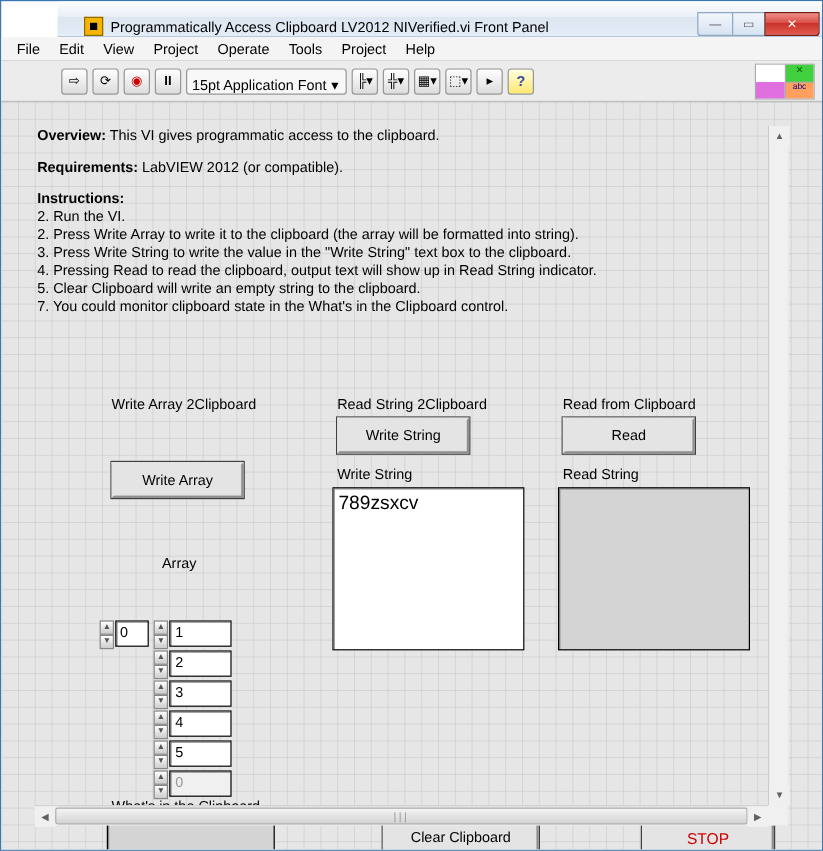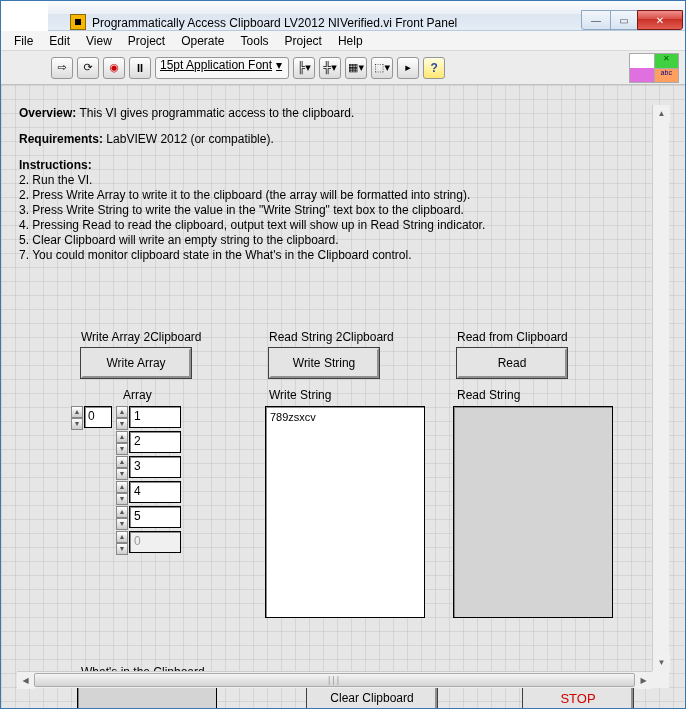--- a/index.html
+++ b/index.html
@@ -77,23 +77,22 @@
     height: 22px; min-width: 22px;
     border: 1px solid #969696;
     background: linear-gradient(to bottom,#fff,#dcdcdc);
     border-radius: 3px;
     display: flex; align-items: center; justify-content: center;
     font-size: 11px;
     padding: 0 2px;
   }
   .fontbox {
     height: 22px; border: 1px solid #969696; background: #f8f8f8;
-    display: flex; align-items: flex-start; padding: 0 4px; gap: 2px;
+    display: flex; align-items: flex-end; padding: 0 4px; gap: 2px;
     border-radius: 3px;
-    text-decoration: underline;
   }
   .fontbox .dd { width: 10px; text-align: center; }
   .searchbox {
     height: 22px; width: 100px;
     border: 1px solid #969696; background: #fff;
     border-radius: 3px;
     display: flex; align-items: center; padding: 0 4px;
     color: #888;
   }
   .searchbox .sicon { margin-left: auto; color: #888; }
@@ -119,54 +118,54 @@
   .icon-palette .r .b { flex:1; background: #ffa060; font-size:7px; text-align:center; color:#008; }
   .main {
     flex: 1;
     position: relative;
     overflow: hidden;
     background-color: #e6e6e6;
     background-image:
       linear-gradient(to right, rgba(180,180,180,0.35) 1px, transparent 1px),
       linear-gradient(to bottom, rgba(180,180,180,0.35) 1px, transparent 1px);
     background-size: 14px 14px;
-    padding: 20px 16px;
+    padding: 20px 28px;
     color: #000;
   }
   .main b { font-weight: bold; }
   .instr-line { margin: 1px 0; }
   .section-row {
     position: absolute;
     left: 60px;
     top: 225px;
     display: flex;
     gap: 28px;
   }
   .col { display: flex; flex-direction: column; width: 160px; }
-  .col.array { width: 160px; }
+  .col.array { width: 160px; gap: 37px; }
   .col-label { font-size: 12px; margin-bottom: 4px; margin-left: 4px; }
   .btn3d {
     height: 30px;
     border: 2px outset #e4e4e4;
     background: #e4e4e4;
     display: flex; align-items: center; justify-content: center;
     box-shadow: 0 0 0 1px #404040;
     font-size: 12px;
     cursor: default;
     width: 110px;
     margin-left: 4px;
   }
   .btn3d.wide { width: 130px; }
   .txtarea {
-    width: 160px; height: 212px;
+    width: 160px; height: 136px;
     background: #fff;
     border: 1px solid #000;
     box-shadow: inset 1px 1px 0 #888;
     padding: 4px;
-    font-size: 11px;
+    font-size: 16px;
   }
   .txtarea.ro {
     background: #d4d4d4;
   }
   .sublabel { font-size: 12px; margin: 10px 0 4px 4px; }
   .array-ctrl {
     display: flex;
     margin-left: -6px;
   }
   .spinner {

